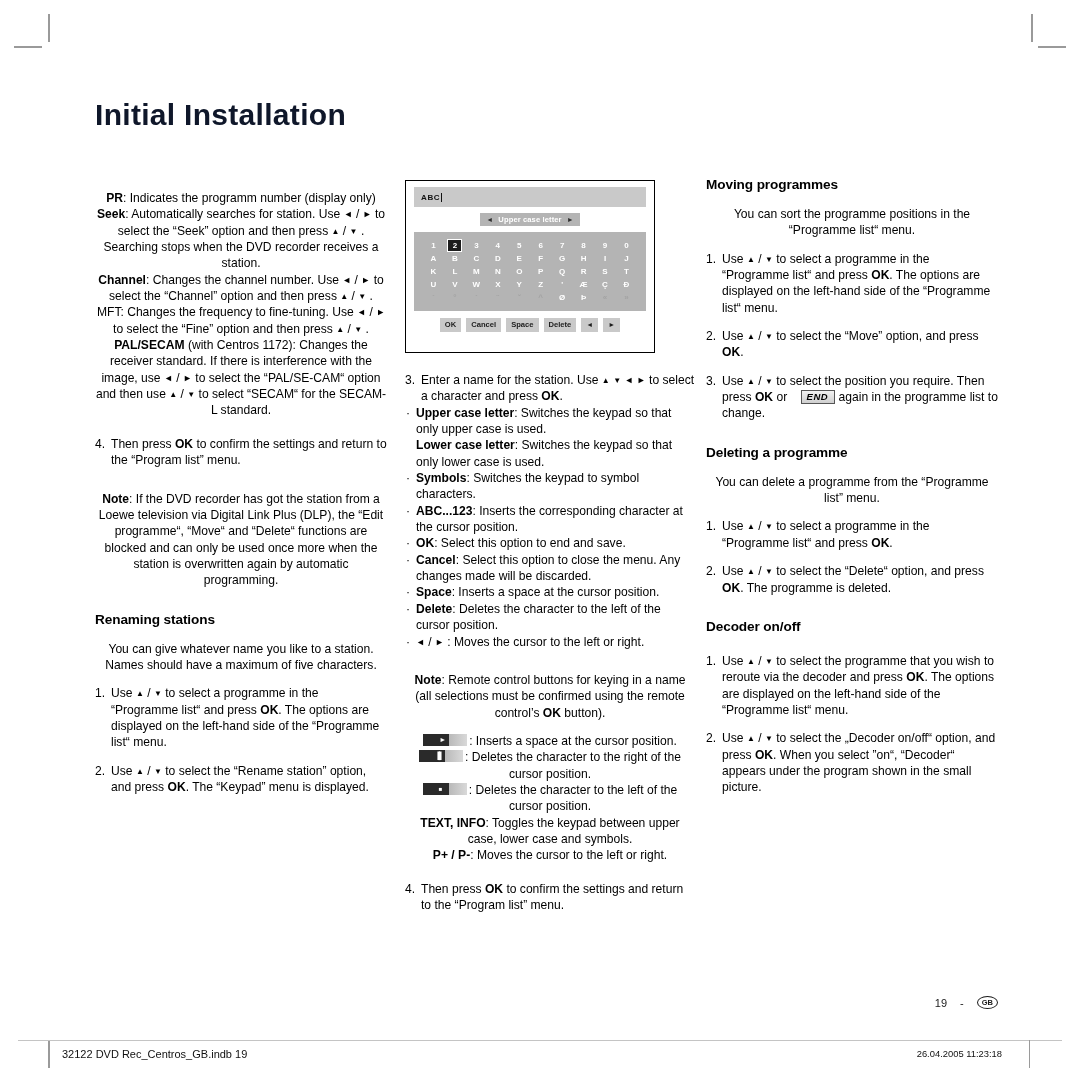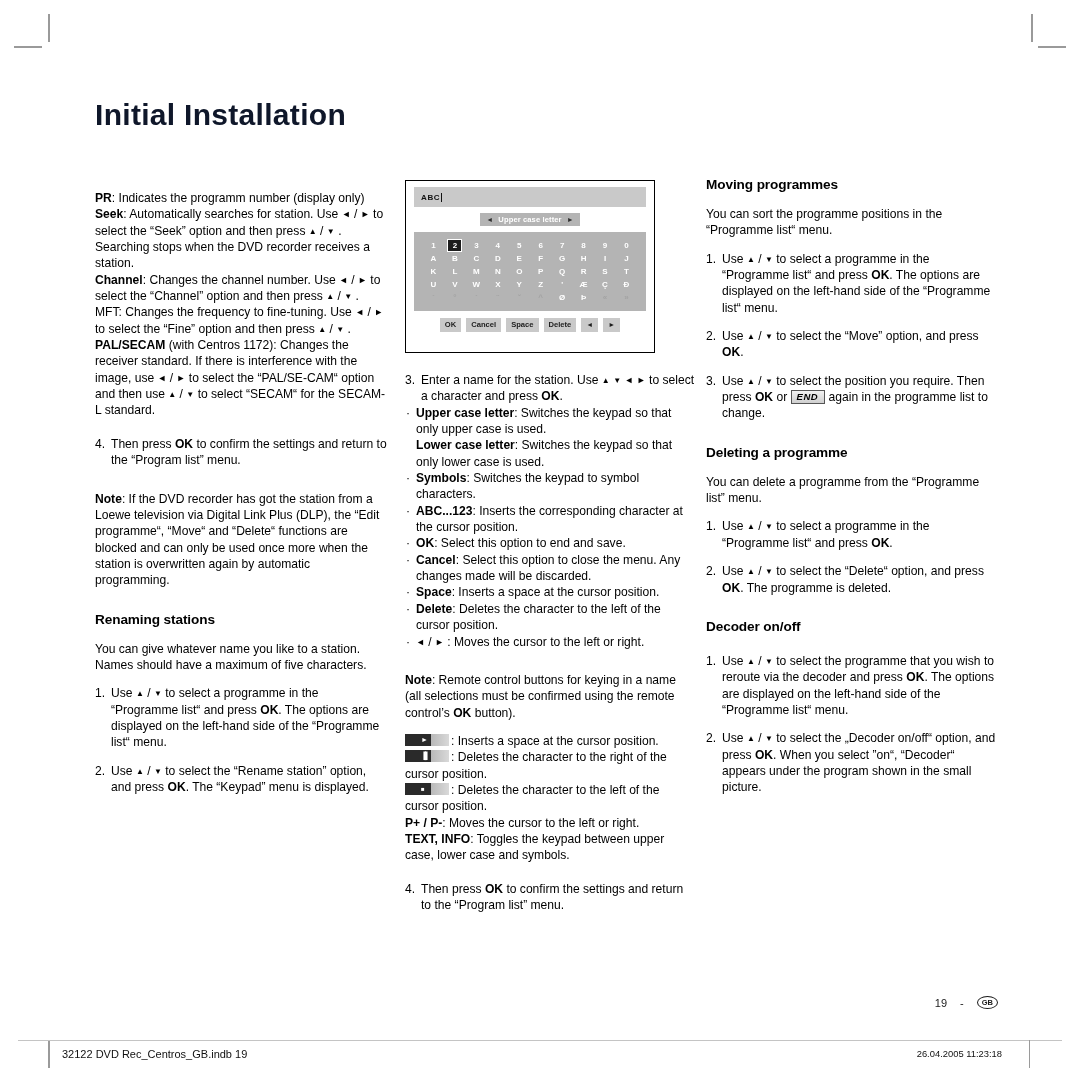--- a/index.html
+++ b/index.html
@@ -40,21 +40,21 @@
     position: absolute;
     top: 190px;
     font-size: 12.1px;
     line-height: 16.35px;
     color: #000;
   }
   .col-1 { left: 95px;  width: 292px; }
   .col-2 { left: 405px; width: 290px; }
   .col-3 { left: 706px; width: 292px; }
 
-  p { margin: 0; }
+  p { margin: 0; text-align: center; }
   .para { margin: 0 0 0 0; }
   .gap-sm { height: 12px; }
   .gap-md { height: 17px; }
   .gap-lg { height: 22px; }
 
   h2.sub {
     font-size: 13.6px;
     font-weight: bold;
     margin: 0;
     line-height: 18px;
@@ -180,20 +180,21 @@
     background: linear-gradient(#f2f2f2,#cfcfcf);
     font-size: 9.5px;
     font-style: italic;
     font-weight: bold;
     padding: 0px 6px 0px 5px;
     line-height: 12px;
     letter-spacing: 0.5px;
     position: relative;
     top: -1px;
     transform: skewX(0deg);
+    margin-left: 10px;
   }
   .pill-rc {
     display: inline-block;
     width: 44px;
     height: 12px;
     background: linear-gradient(to right,#2a2a2a 0%,#2a2a2a 58%,#b8b8b8 58%,#d9d9d9 100%);
     position: relative;
     top: 1px;
     vertical-align: baseline;
     margin-right: 2px;
@@ -461,23 +462,23 @@
   <p class="para"><b>Note</b><span>: Remote control buttons for keying in a name (all selections must be confirmed using the remote control’s</span> <b>OK</b> <span>button).</span></p>
 
   <div class="gap-sm"></div>
 
   <p class="para"><span class="pill-rc play"><span class="g"></span></span><span>: Inserts a space at the cursor position.</span></p>
 
   <p class="para"><span class="pill-rc pause"><span class="g"></span></span><span>: Deletes the character to the right of the cursor position.</span></p>
 
   <p class="para"><span class="pill-rc sq"><span class="g"></span></span><span>: Deletes the character to the left of the cursor position.</span></p>
 
+  <p class="para"><b>TEXT, INFO</b><span>: Toggles the keypad between upper case, lower case and symbols.</span></p>
+
   <p class="para"><b>P+ / P-</b><span>: Moves the cursor to the left or right.</span></p>
-
-  <p class="para"><b>TEXT, INFO</b><span>: Toggles the keypad between upper case, lower case and symbols.</span></p>
 
   <div class="gap-md"></div>
 
   <div class="li">
     <span class="marker">4.</span>
     <span>Then press</span> <b>OK</b> <span>to confirm the settings and return to the “Program list” menu.</span>
   </div>
 </div>
 
 <div class="col col-3" style="top:176px;">

